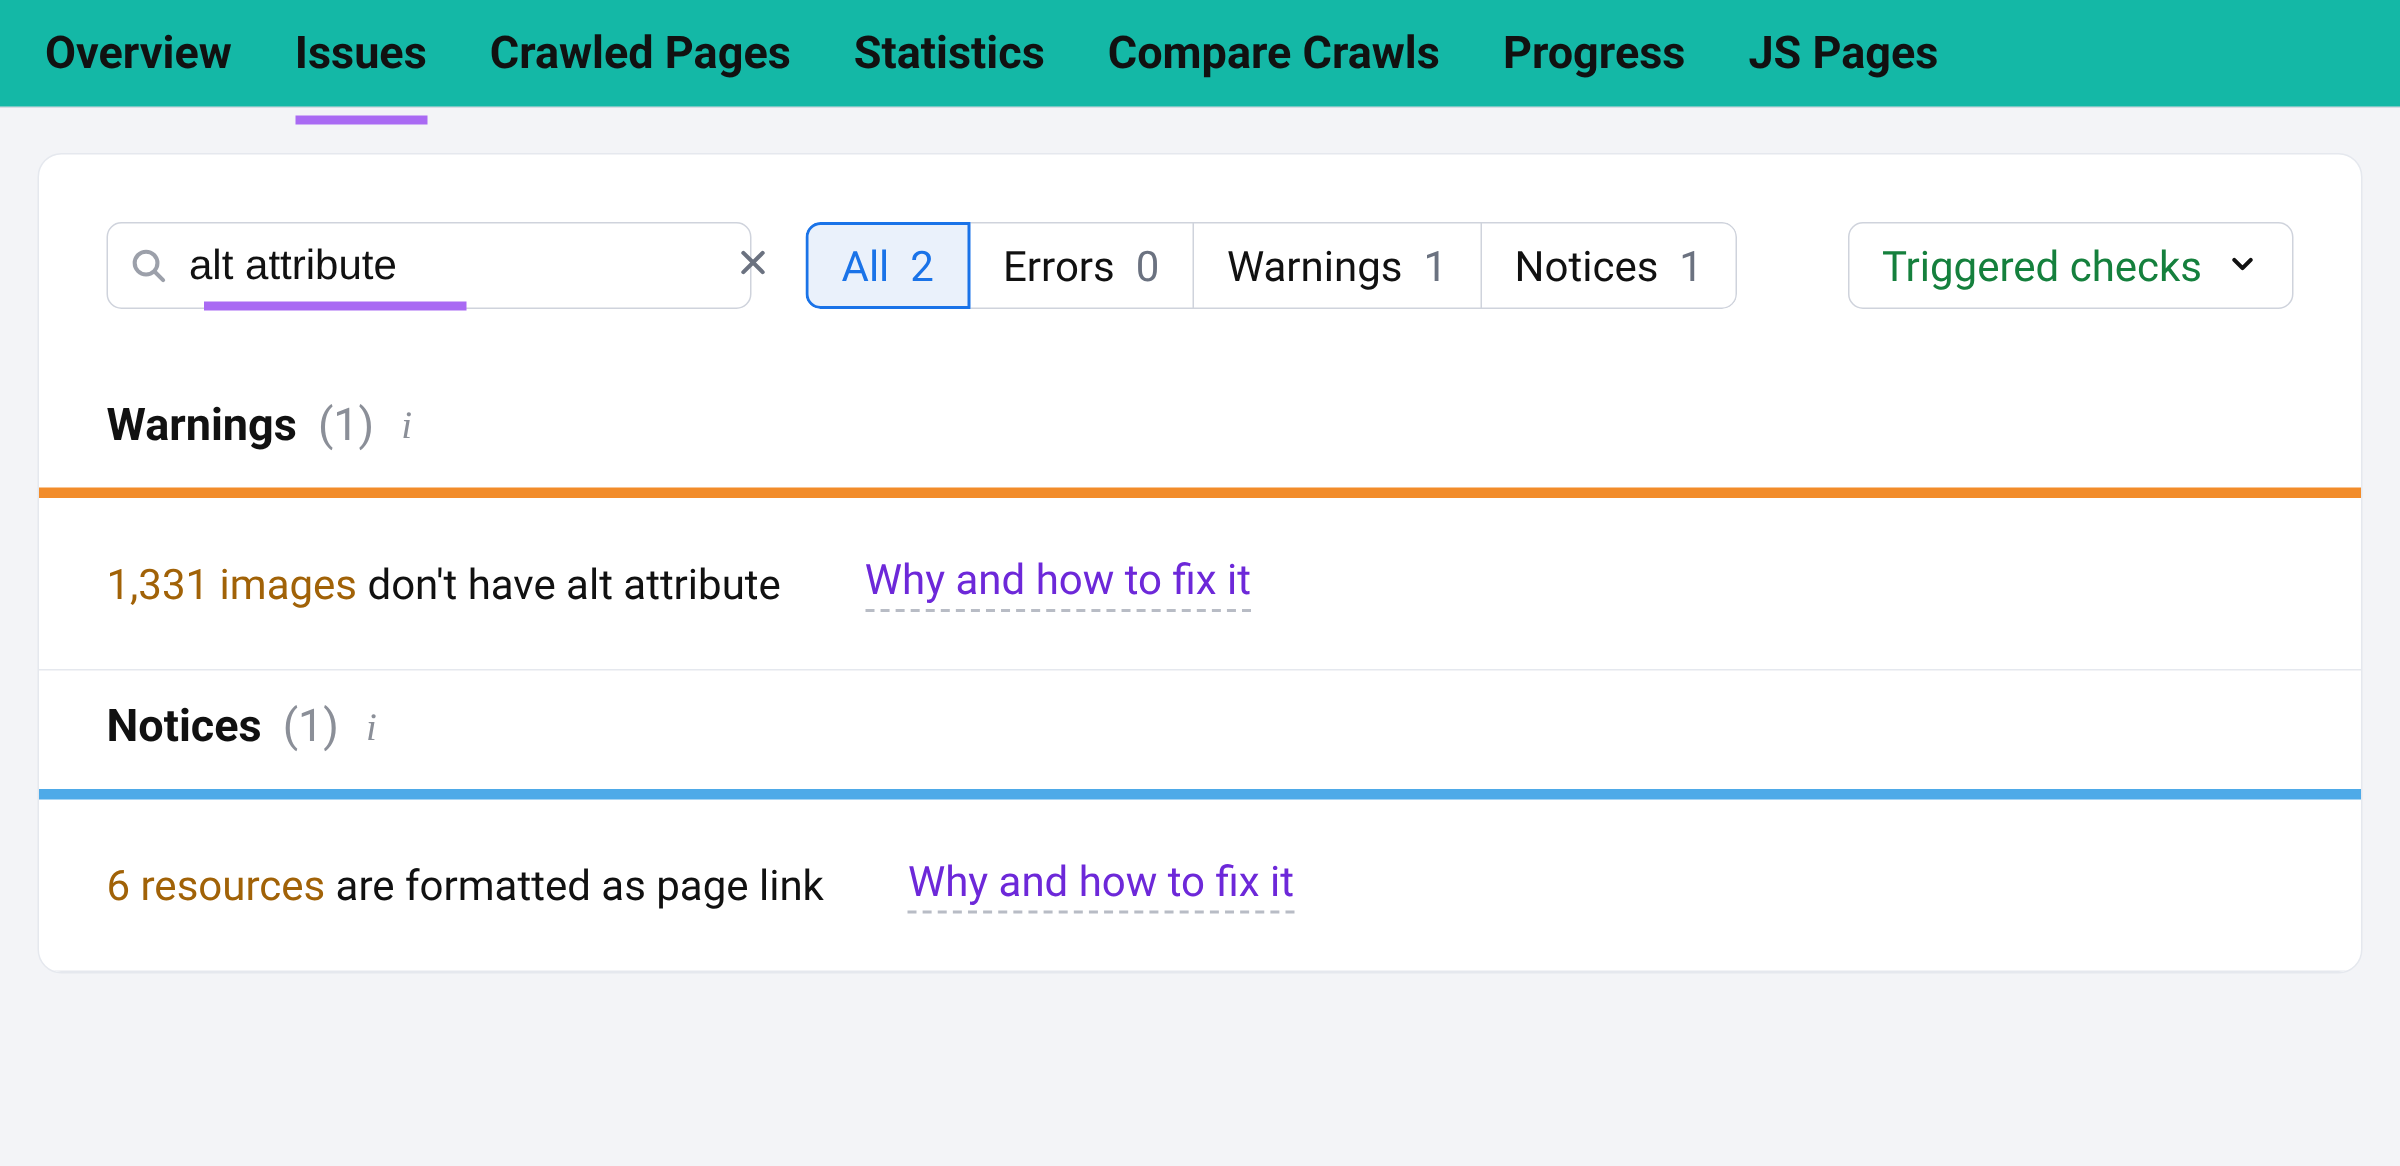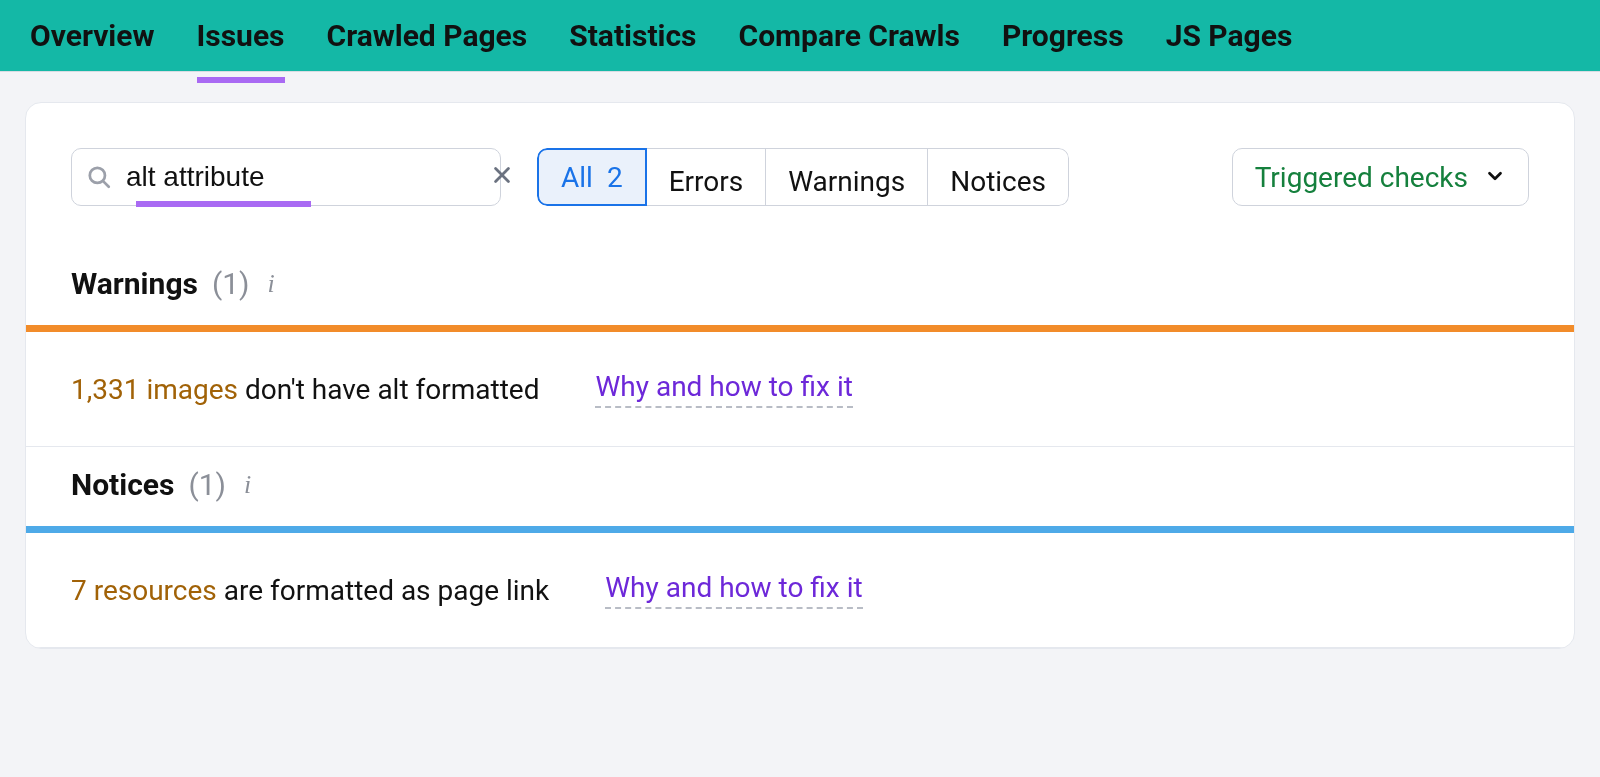--- a/index.html
+++ b/index.html
@@ -88,21 +88,21 @@
       align-items: center;
       gap: 14px;
       padding: 16px 22px;
       height: 58px;
       font-size: 28px;
       color: #111;
       border: 1.5px solid #cfd3dc;
       cursor: pointer;
       background:#fff;
     }
-    .seg + .seg { border-left: none; flex-direction: column; }
+    .seg + .seg { border-left: none; }
     .seg:first-child { border-radius: 10px 0 0 10px; }
     .seg:last-child { border-radius: 0 10px 10px 0; }
     .seg.active {
       background: #eaf1fb;
       border: 2px solid #1a73e8;
       color: #1a73e8;
       position: relative;
       z-index: 1;
     }
     .seg-count { color: #6b7280; font-weight: 400; }
@@ -215,30 +215,30 @@
   </div>
 
   <div class="section-header">
     <span class="section-title">Warnings</span>
     <span class="section-count">(1)</span>
     <span class="info-icon">i</span>
   </div>
   <div class="stripe orange"></div>
   <div class="issue-row">
     <span class="issue-text">
-      <span class="issue-link">1,331 images</span><span> don't have alt formatted</span>
+      <span class="issue-link">1,331 images</span><span> don't have alt attribute</span>
     </span>
     <span class="fix-link">Why and how to fix it</span>
   </div>
 
   <div class="section-header">
     <span class="section-title">Notices</span>
     <span class="section-count">(1)</span>
     <span class="info-icon">i</span>
   </div>
   <div class="stripe blue"></div>
   <div class="issue-row">
     <span class="issue-text">
-      <span class="issue-link">7 resources</span><span> are formatted as page link</span>
+      <span class="issue-link">6 resources</span><span> are formatted as page link</span>
     </span>
     <span class="fix-link">Why and how to fix it</span>
   </div>
 </div>
 
 </body></html>

